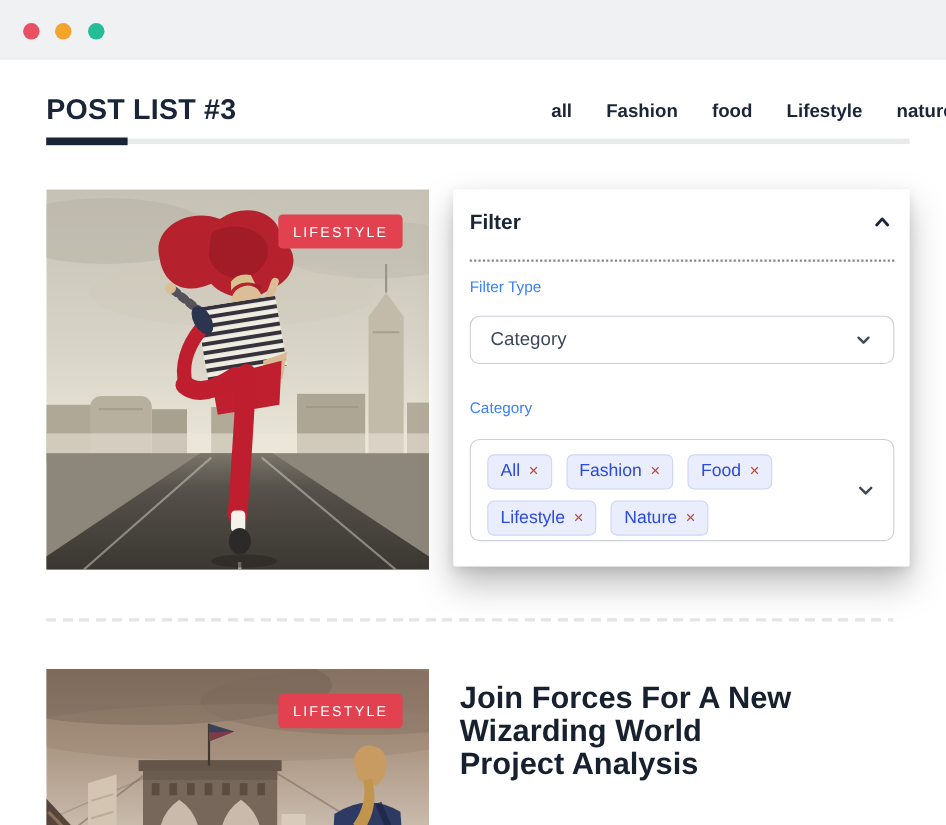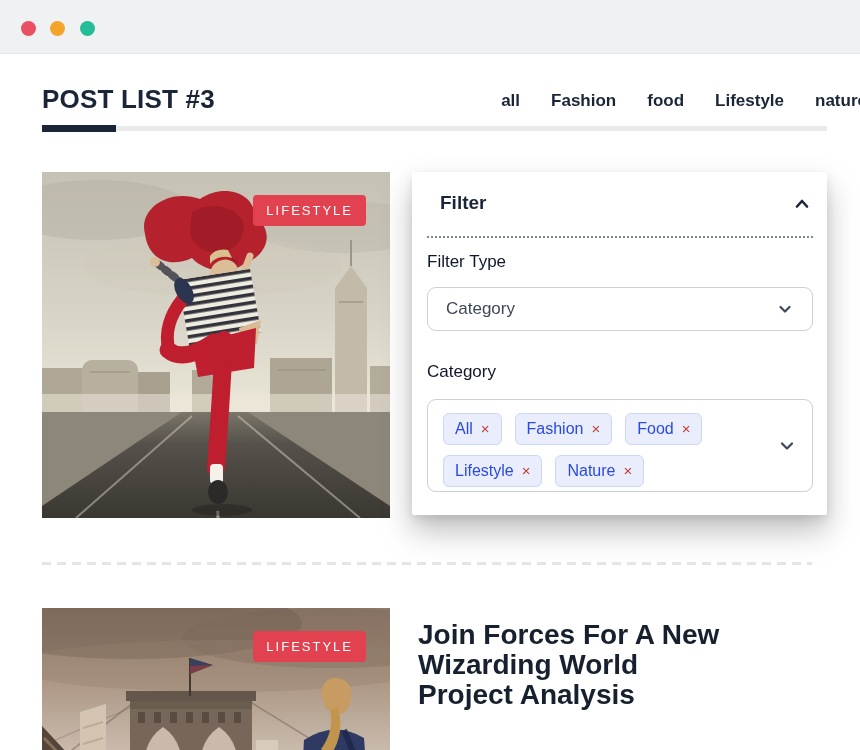--- a/index.html
+++ b/index.html
@@ -24,25 +24,25 @@
   .post-image{position:absolute;left:42px;width:348px;height:346px;overflow:hidden;cursor:pointer;}
   .post1{top:172px;}
   .post2{top:608px;}
   .post-image svg{display:block;width:100%;height:100%;}
   .badge{position:absolute;top:23px;right:24px;background:#e2414f;color:#ffffff;font-size:13px;font-weight:500;
          letter-spacing:2px;padding:9px 13px;border-radius:4px;line-height:1;cursor:pointer;}
 
   
   .filter-panel{position:absolute;left:412px;top:172px;width:415px;height:343px;background:#ffffff;border-radius:2px;
                 box-shadow:0 16px 30px rgba(95,95,100,.40),0 4px 10px rgba(0,0,0,.10);box-sizing:border-box;}
-  .filter-head{position:absolute;left:15px;right:15px;top:20px;display:flex;justify-content:space-between;align-items:flex-end;margin-left:13px;}
+  .filter-head{position:absolute;left:15px;right:15px;top:20px;display:flex;justify-content:space-between;align-items:flex-start;}
   .filter-title{font-size:19px;font-weight:700;color:#1b2538;}
   .chev{flex:none;}
   .dotted-divider{position:absolute;left:15px;right:14px;top:64px;border-top:2px dotted #82868e;}
-  .field-label{position:absolute;left:15px;font-size:17px;color:#0f172a;}
+  .field-label{position:absolute;left:15px;font-size:14px;color:#3b82f6;}
   .label-filter-type{top:80px;}
   .label-category{top:190px;}
   .select{position:absolute;left:15px;top:115px;width:386px;height:44px;border:1px solid #ccd0d6;border-radius:9px;
           box-sizing:border-box;display:flex;align-items:center;justify-content:space-between;padding:0 18px;cursor:pointer;background:#fff;}
   .select-value{font-size:17px;color:#3e4859;}
   .tags-box{position:absolute;left:15px;top:227px;width:386px;height:93px;border:1px solid #ccd0d6;border-radius:9px;
             box-sizing:border-box;padding:13px 46px 12px 15px;cursor:pointer;background:#fff;}
   .tags-wrap{display:flex;flex-wrap:wrap;gap:10px 13px;}
   .tag{display:inline-flex;align-items:center;gap:8px;background:#e9edfc;border:1px solid #ccd6f8;border-radius:6px;
        padding:5px 11px;font-size:16px;color:#2b4adf;line-height:1.25;cursor:pointer;}

